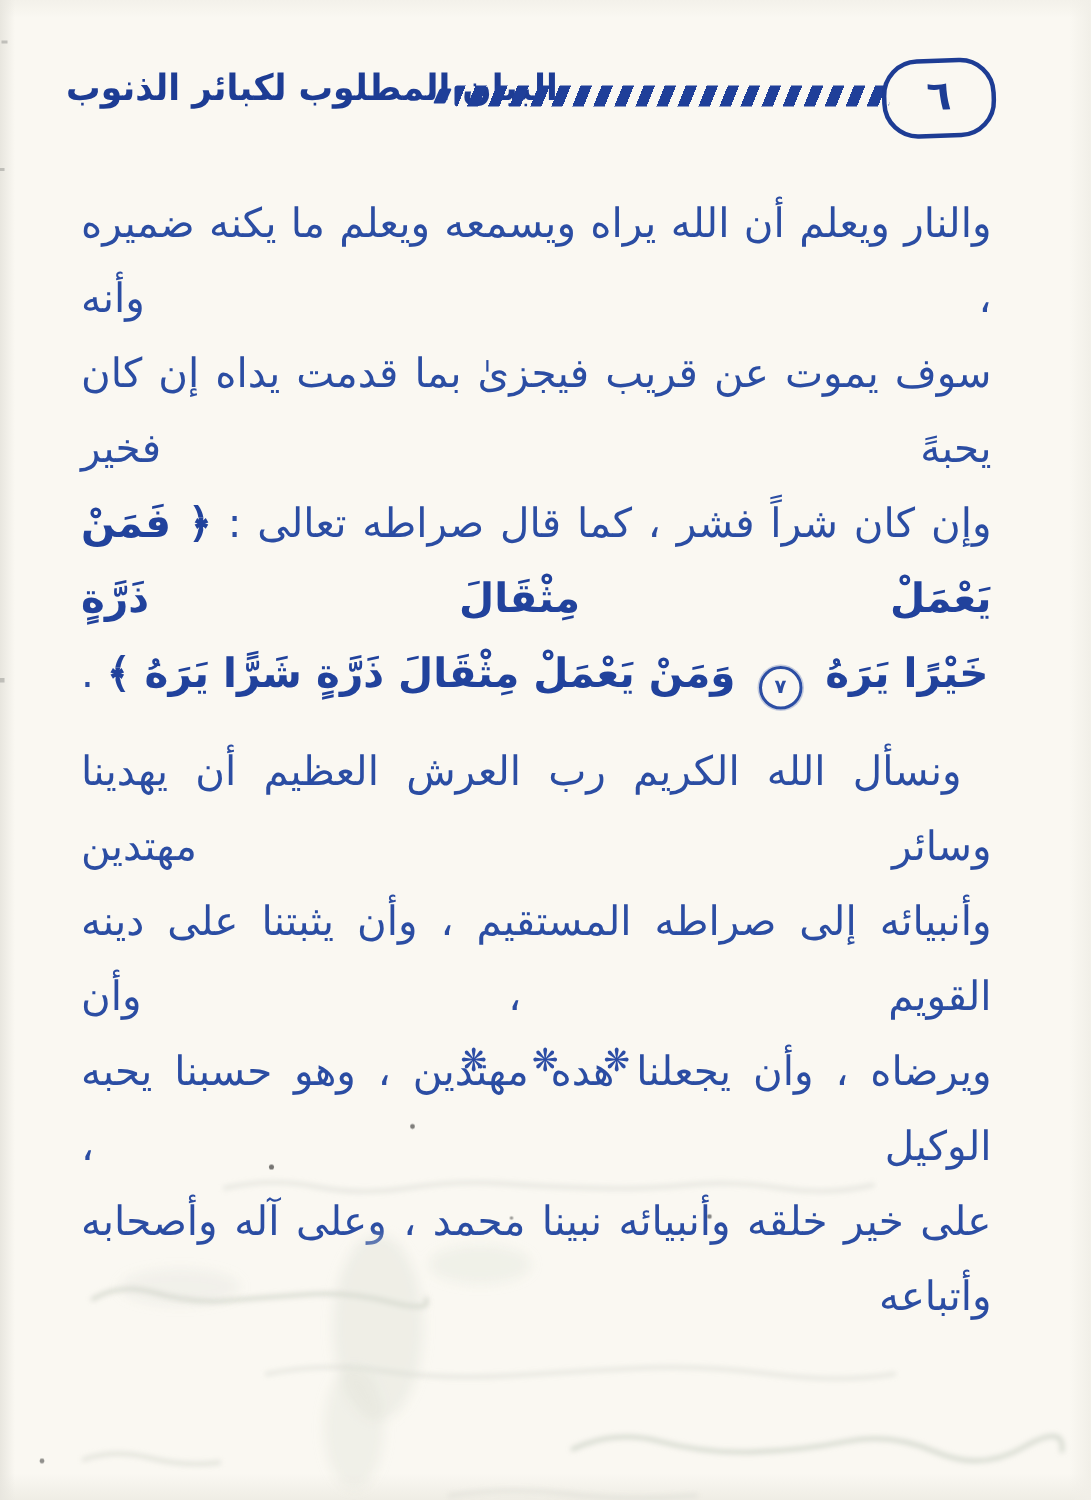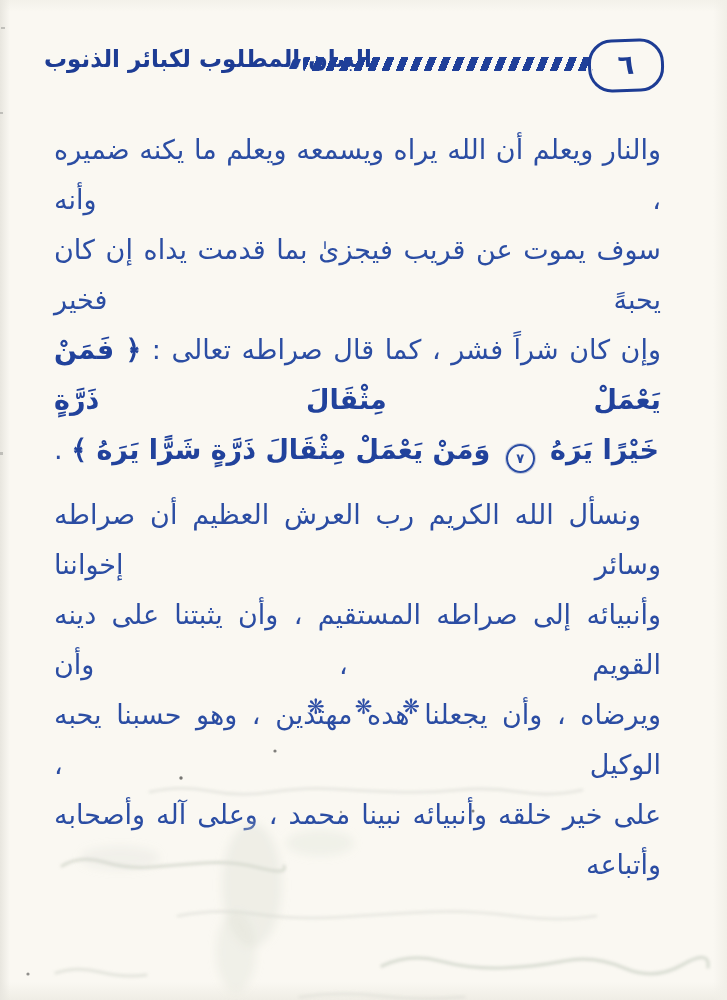--- a/index.html
+++ b/index.html
@@ -92,21 +92,21 @@
   </div>
 
   <div class="text-block">
       <div class="para">
         <div class="line j"><span class="seg-normal">والنار ويعلم أن الله يراه ويسمعه ويعلم ما يكنه ضميره ، وأنه</span></div>
         <div class="line j"><span class="seg-normal">سوف يموت عن قريب فيجزىٰ بما قدمت يداه إن كان يحبهً فخير</span></div>
         <div class="line j"><span class="seg-normal">وإن كان شراً فشر ، كما قال صراطه تعالى : </span><span class="seg-quran">﴿ فَمَنْ يَعْمَلْ مِثْقَالَ ذَرَّةٍ</span></div>
         <div class="line"><span class="seg-quran">خَيْرًا يَرَهُ </span><span class="ayah-mark">٧</span><span class="seg-quran"> وَمَنْ يَعْمَلْ مِثْقَالَ ذَرَّةٍ شَرًّا يَرَهُ ﴾</span><span class="seg-normal"> .</span></div>
       </div>
       <div class="para">
-        <div class="line j" style="text-indent: 20px;"><span class="seg-normal">ونسأل الله الكريم رب العرش العظيم أن صراطه وسائر إخواننا</span></div>
+        <div class="line j" style="text-indent: 20px;"><span class="seg-normal">ونسأل الله الكريم رب العرش العظيم أن يهدينا وسائر مهتدين</span></div>
         <div class="line j"><span class="seg-normal">وأنبيائه إلى صراطه المستقيم ، وأن يثبتنا على دينه القويم ، وأن</span></div>
         <div class="line j"><span class="seg-normal">ويرضاه ، وأن يجعلنا هده مهتدين ، وهو حسبنا يحبه الوكيل ،</span></div>
         <div class="line j"><span class="seg-normal">على خير خلقه وأنبيائه نبينا محمد ، وعلى آله وأصحابه وأتباعه</span></div>
       </div>
     </div>
 
   <div class="ornament-row">
       <span>❋</span>
       <span>❋</span>
       <span>❋</span>

